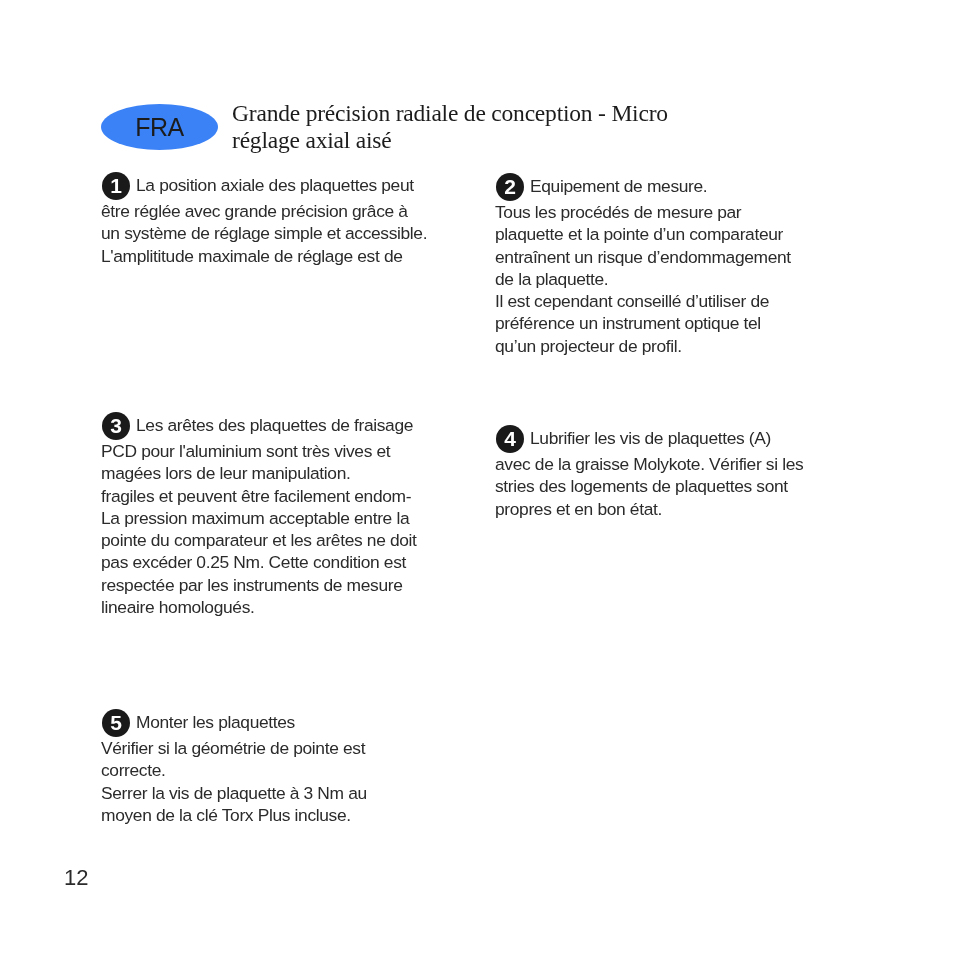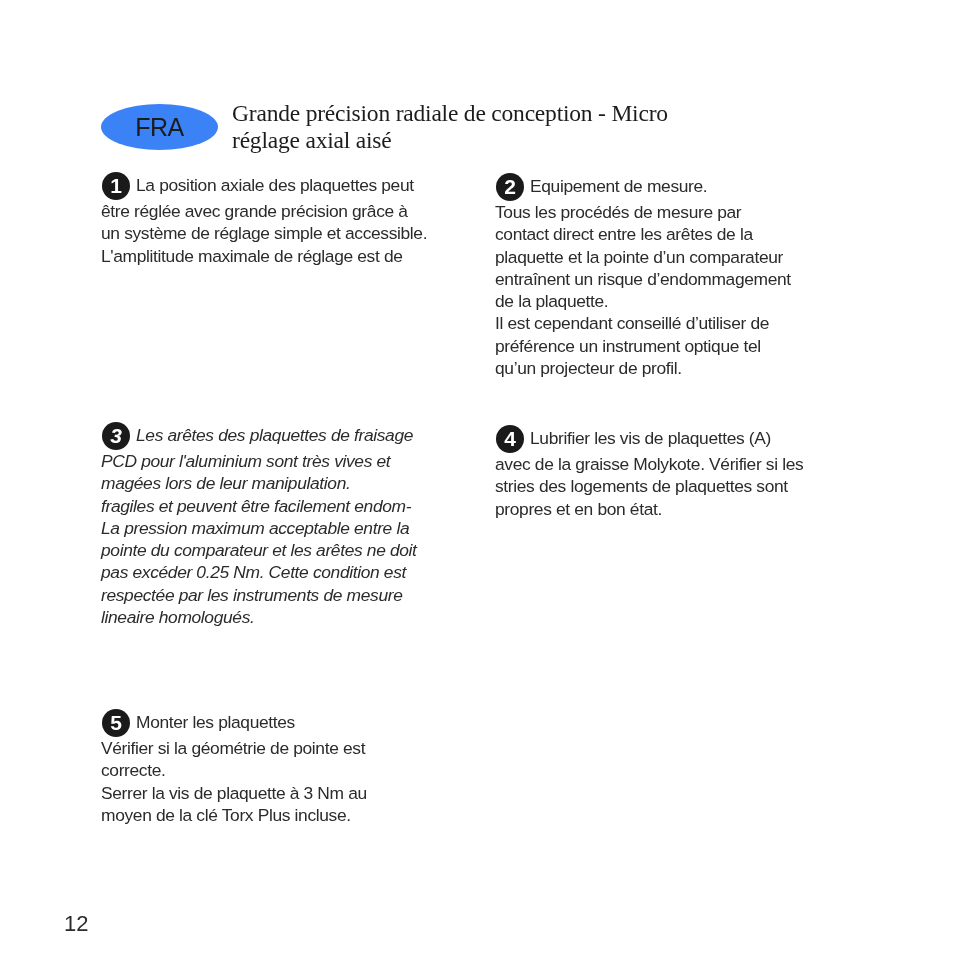--- a/index.html
+++ b/index.html
@@ -10,51 +10,50 @@
                 justify-content: center; font-size: 25px; color: #1c1c1c; letter-spacing: -0.5px; }
   .title { position: absolute; left: 232px; top: 100px; width: 600px; font-size: 23.5px;
            line-height: 27px; color: #1c1c1c; font-weight: 500; letter-spacing: -0.2px; font-family: Liberation Serif, serif; }
   .step { position: absolute; font-size: 17.4px; line-height: 22.3px; color: #2b2b2b;
           letter-spacing: -0.35px; }
   .step p { margin: 0; }
   .num { display: inline-flex; width: 28px; height: 28px; border-radius: 50%; background: #1a1a1a;
          color: #ffffff; font-weight: bold; font-size: 21px; align-items: center; justify-content: center;
          vertical-align: -2px; margin-right: 6px; margin-left: 1px; }
   .first-line { position: relative; }
-  .page-number { position: absolute; left: 64px; top: 911px; font-size: 22px; color: #2b2b2b; }
+  .page-number { position: absolute; left: 64px; top: 865px; font-size: 22px; color: #2b2b2b; }
 </style>
 </head>
 <body>
 
 <div class="lang-badge">FRA</div>
 <div class="title">
   <div>Grande précision radiale de conception - Micro</div>
   <div>réglage axial aisé</div>
 </div>
 
 <div class="step" style="left:101px; top:172px; width:390px;">
   <p class="first-line"><span class="num">1</span><span>La position axiale des plaquettes peut</span></p>
   <p>être réglée avec grande précision grâce à</p>
   <p>un système de réglage simple et accessible.</p>
   <p>L'amplititude maximale de réglage est de</p>
 </div>
 
 <div class="step" style="left:495px; top:173px; width:370px;">
   <p class="first-line"><span class="num">2</span><span>Equipement de mesure.</span></p>
   <p>Tous les procédés de mesure par</p>
-  <p>contact direct entre les arêtes de la</p>
   <p>plaquette et la pointe d’un comparateur</p>
   <p>entraînent un risque d’endommagement</p>
   <p>de la plaquette.</p>
   <p>Il est cependant conseillé d’utiliser de</p>
   <p>préférence un instrument optique tel</p>
   <p>qu’un projecteur de profil.</p>
 </div>
 
-<div class="step" style="left:101px; top:422px; width:390px;font-style:italic;">
+<div class="step" style="left:101px; top:412px; width:390px;">
   <p class="first-line"><span class="num">3</span><span>Les arêtes des plaquettes de fraisage</span></p>
   <p>PCD pour l'aluminium sont très vives et</p>
   <p>magées lors de leur manipulation.</p>
   <p>fragiles et peuvent être facilement endom-</p>
   <p>La pression maximum acceptable entre la</p>
   <p>pointe du comparateur et les arêtes ne doit</p>
   <p>pas excéder 0.25 Nm. Cette condition est</p>
   <p>respectée par les instruments de mesure</p>
   <p>lineaire homologués.</p>
 </div>

